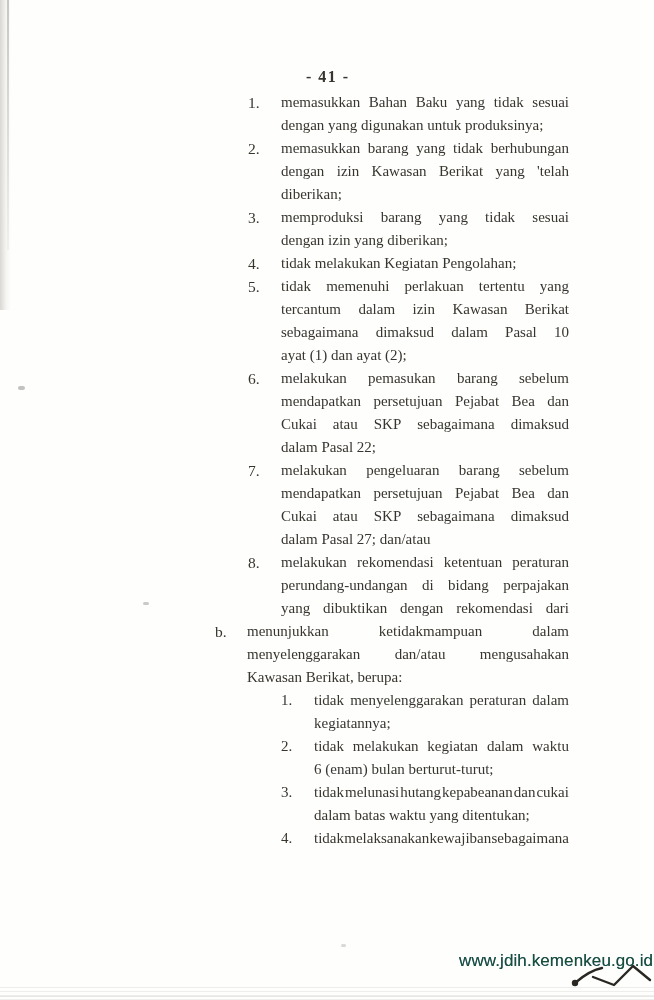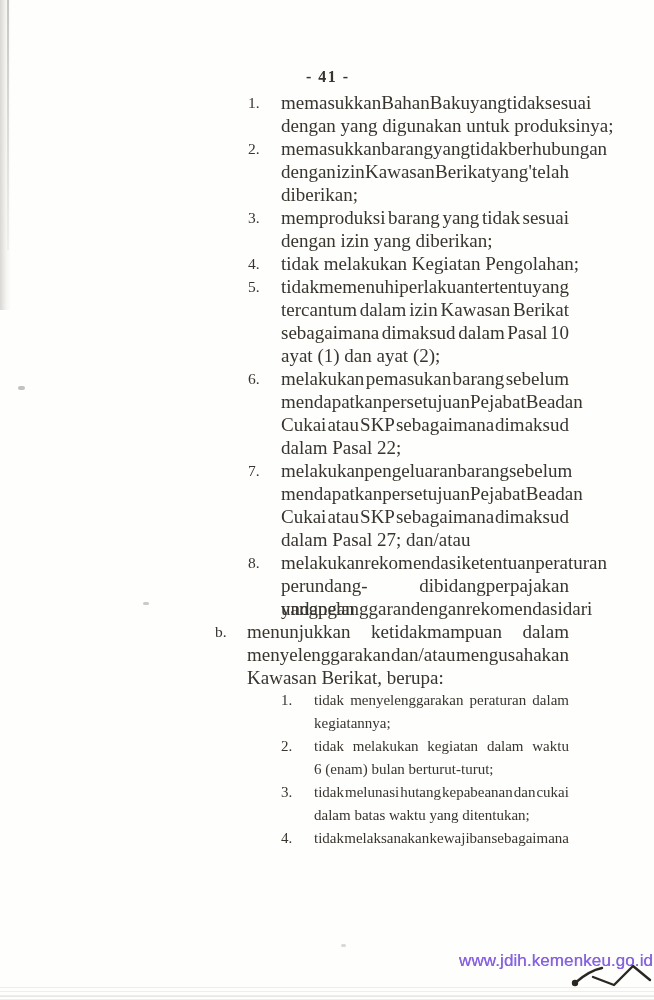--- a/index.html
+++ b/index.html
@@ -45,29 +45,29 @@
   .item.s{margin-left:66px;}
   .marker{flex:none;height:23px;line-height:23px;font-size:15.5px;}
   .item.a .marker{width:33px;}
   .item.b .marker{width:32px;}
   .item.s .marker{width:33px;}
   .lines{flex:none;}
   .item.a .lines{width:288px;}
   .item.b .lines{width:322px;font-family:Liberation Serif, serif;}
   .item.s .lines{width:255px;}
   .item.s .ln,.item.s .marker{font-size:15px;}
-  .ln{height:23px;line-height:23px;font-size:19px;white-space:nowrap;}
+  .ln{height:23px;line-height:23px;font-size:15px;white-space:nowrap;}
   .jl{display:flex;justify-content:space-between;white-space:normal;}
   .jl span{display:inline-block;}
 
   
   .url{
     position:absolute;left:459px;top:951px;
     font-family:"Liberation Sans","DejaVu Sans",sans-serif;
-    font-size:17px;color:#8b5cf6;text-decoration:none;
+    font-size:17px;color:#14532d;text-decoration:none;
     letter-spacing:.1px;white-space:nowrap;
     text-shadow:0 0 .6px rgba(39,34,205,.65);
   }
   .squiggle{position:absolute;left:560px;top:955px;}
 </style>
 </head>
 <body>
 
 <div class="page">
 
@@ -233,21 +233,21 @@
             <span>peraturan</span>
           </div>
         <div class="ln jl">
             <span>perundang-undangan</span>
             <span>di</span>
             <span>bidang</span>
             <span>perpajakan</span>
           </div>
         <div class="ln jl">
             <span>yang</span>
-            <span>pelanggaran</span>
+            <span>dibuktikan</span>
             <span>dengan</span>
             <span>rekomendasi</span>
             <span>dari</span>
           </div>
       </div>
     </div>
 
     <div class="item b">
       <div class="marker">b.</div>
       <div class="lines">

